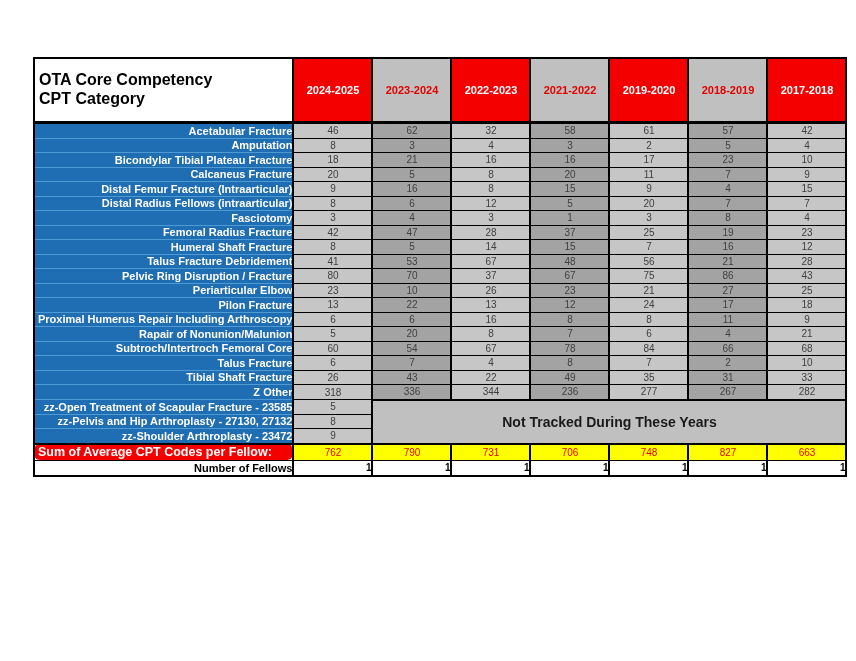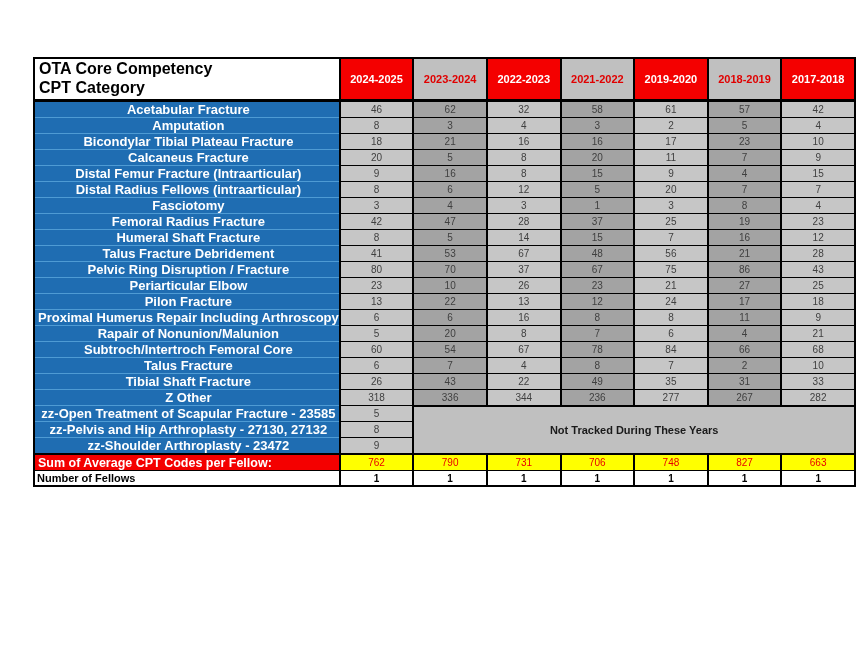--- a/index.html
+++ b/index.html
@@ -20,59 +20,59 @@
   }
   table.cpt{
     position:absolute;left:33px;top:57px;
     border-collapse:collapse;table-layout:fixed;
     border:2px solid #000;
   }
   col.c-label{width:235px;}
   col.c-data{width:79px;}
   thead th{
     height:38px;border:2px solid #000;vertical-align:middle;
-    padding:0;
+    padding:12px;
   }
   th.title-cell{
     background:#fff;color:#000;text-align:left;
     font-size:16px;font-weight:bold;line-height:1.18;
     padding:1px 4px;border-bottom:3px solid #000;
   }
   th.hy{font-size:11px;font-weight:bold;border-bottom:3px solid #000;}
   th.hy.red{background:var(--red);color:#fff;}
   th.hy.gray{background:var(--header-gray);color:var(--header-red-text);}
   tbody td{
     height:13.5px;padding:0;font-size:10px;text-align:center;
     vertical-align:middle;border:1px solid #000;
     border-left-width:2px;border-right-width:2px;
     overflow:hidden;white-space:nowrap;
   }
   td.lbl{
-    background:var(--blue);color:#fff;font-weight:bold;text-align:center;
-    padding-left:3px;font-size:13px;
+    background:var(--blue);color:#fff;font-weight:bold;text-align:right;
+    padding-left:3px;font-size:11px;
     border-top:1px solid var(--blue-sep);
     border-bottom:1px solid var(--blue-sep);
   }
   td.val{color:var(--data-text);}
   td.g{background:var(--cell-gray);}
   td.w{background:#a3a3a3;}
   td.not-tracked{
     background:var(--header-gray);color:#1a1a1a;
-    font-weight:bold;font-size:11px;border:2px solid #000;
+    font-weight:bold;font-size:14px;border:2px solid #000;
   }
   tr.sum-row td{height:15px;}
   td.sum-label{
     background:var(--red);color:#fff;font-weight:bold;text-align:left;
-    font-size:12.5px;padding-left:3px;border-top:2px solid #000;
+    font-size:12.5px;padding-left:3px;border-top:2px solid #000;border-radius:6px;
   }
   td.sum-val{
     background:var(--yellow);color:var(--sum-text);font-weight:normal;
     border-top:2px solid #000;
   }
-  tr.fel-row td{height:14px;}
+  tr.fel-row td{height:14px;text-align:right;}
   td.fel-label{
     background:#fff;color:#000;font-weight:bold;text-align:left;
     font-size:11px;padding-left:2px;
   }
   td.fel-val{background:#fff;color:#000;font-weight:bold;}
 </style>
 </head>
 <body>
 
 <div class="page">

